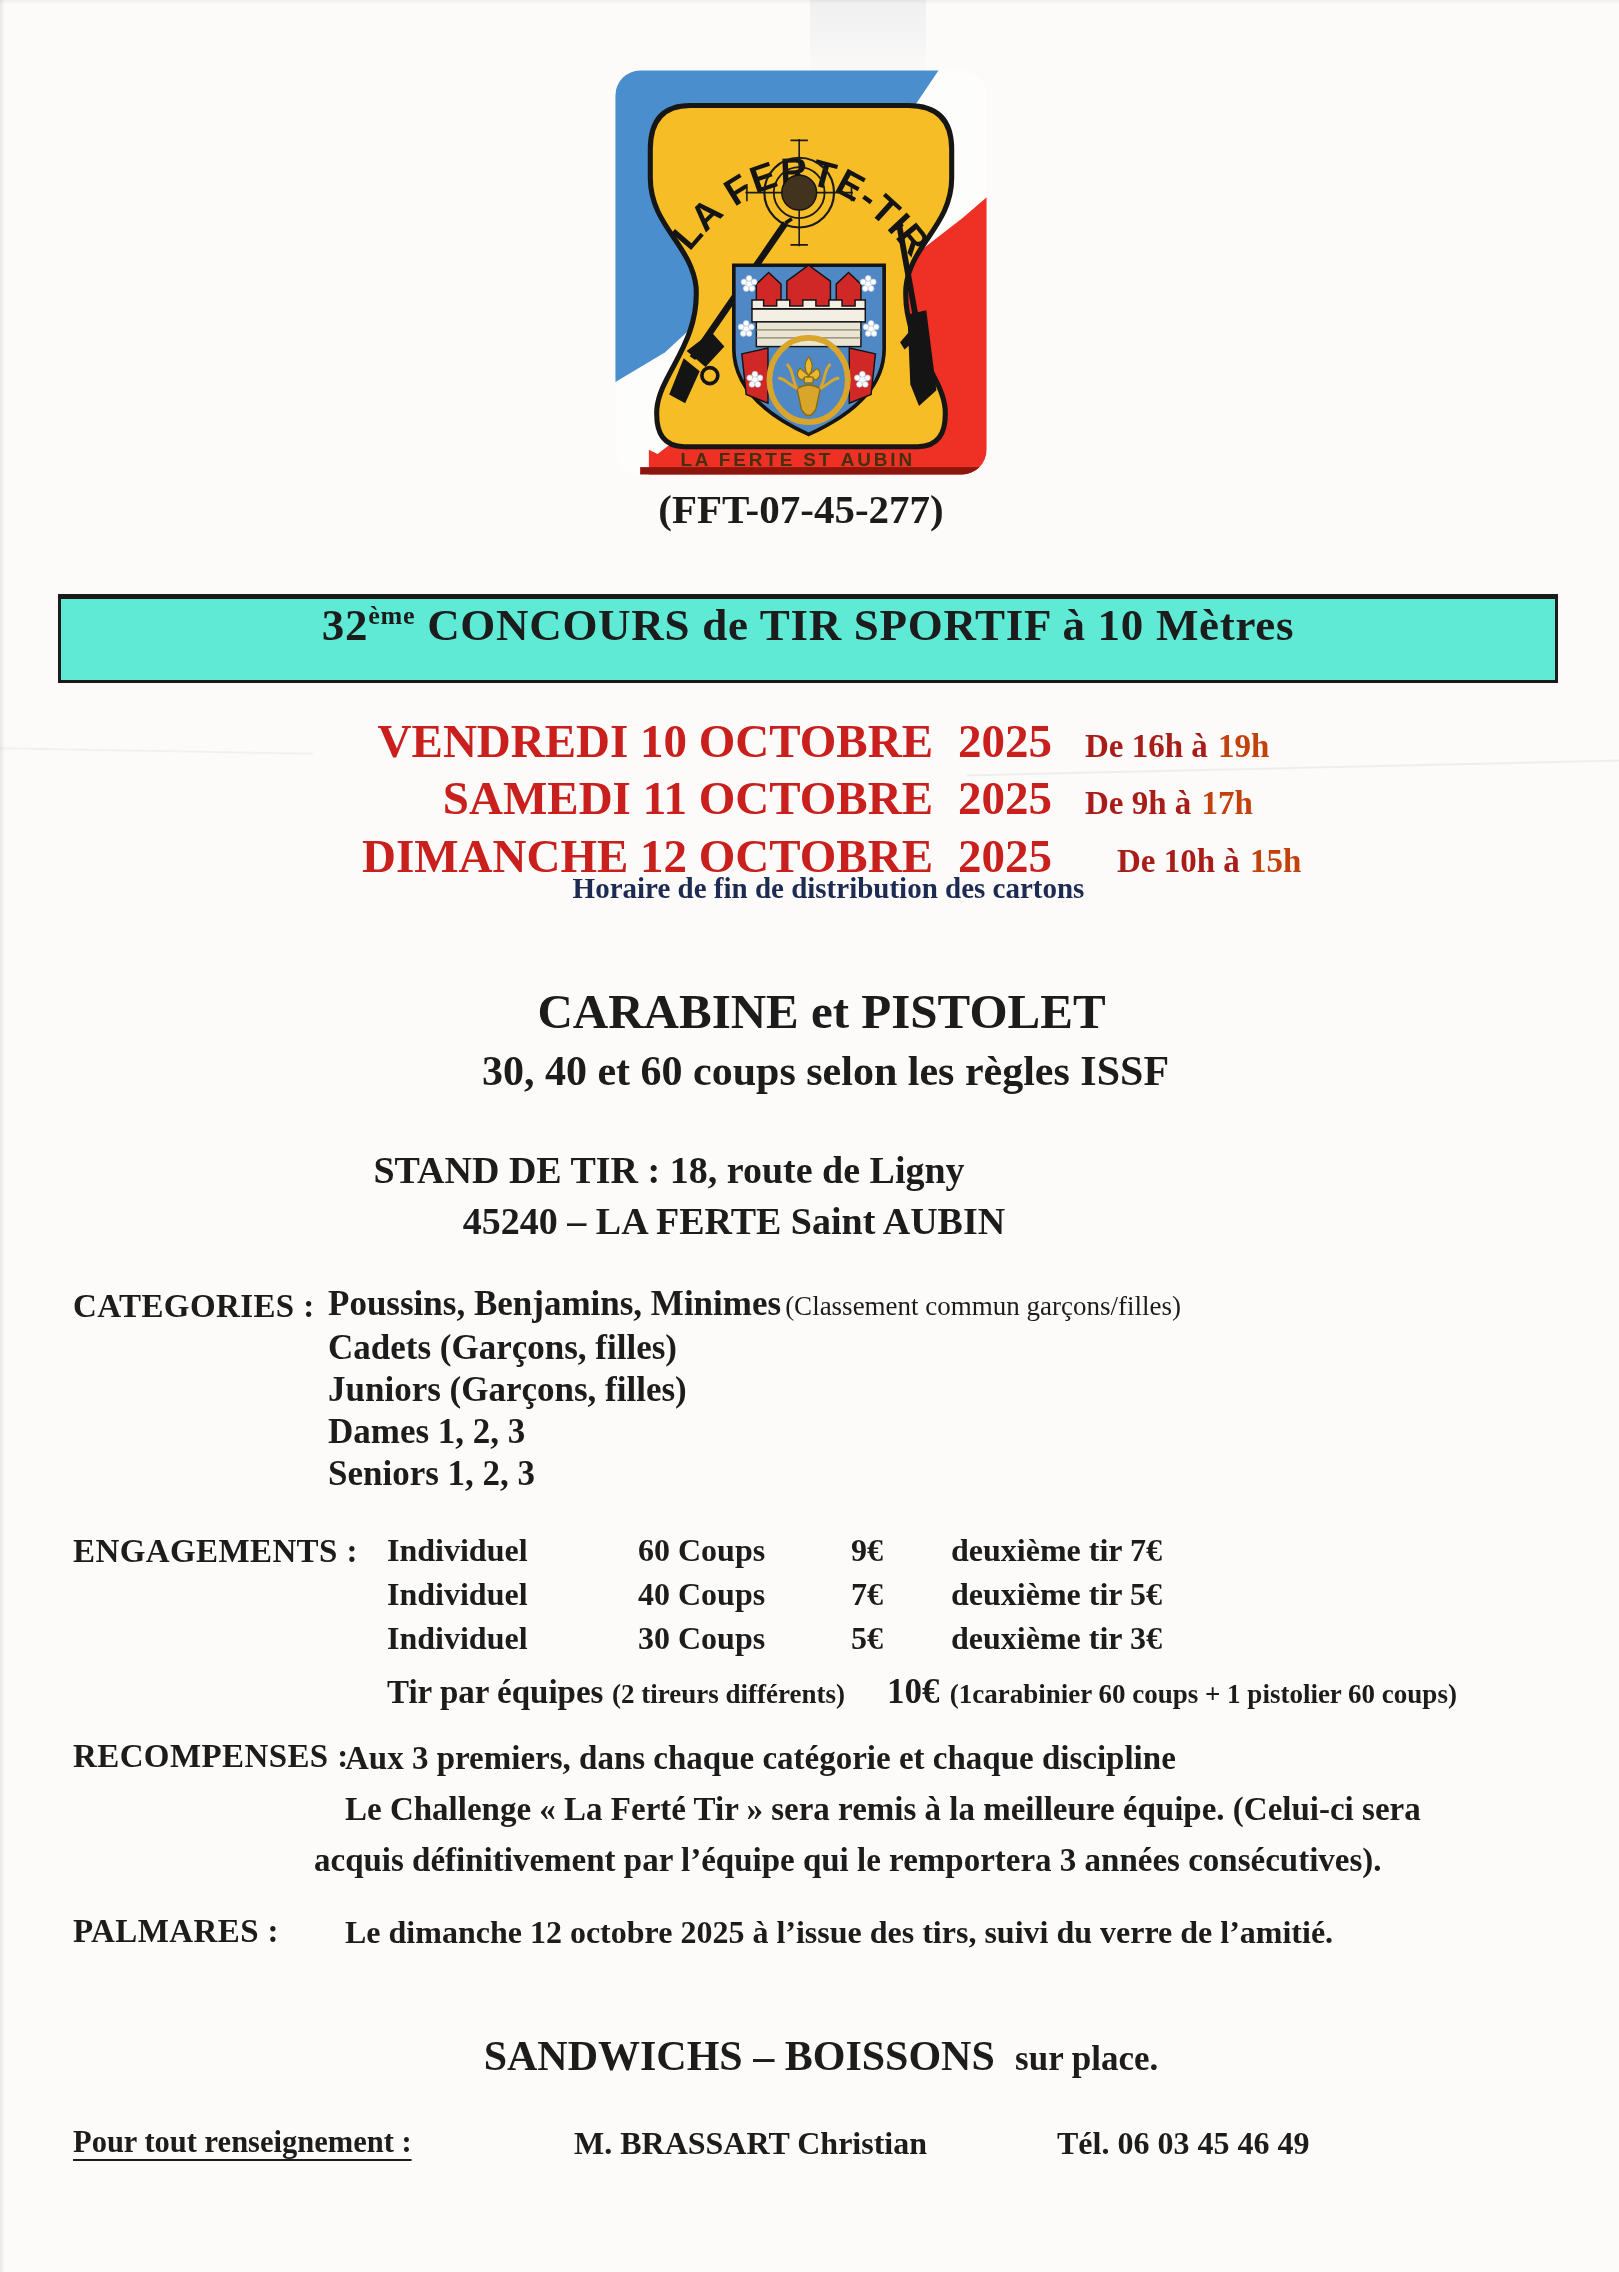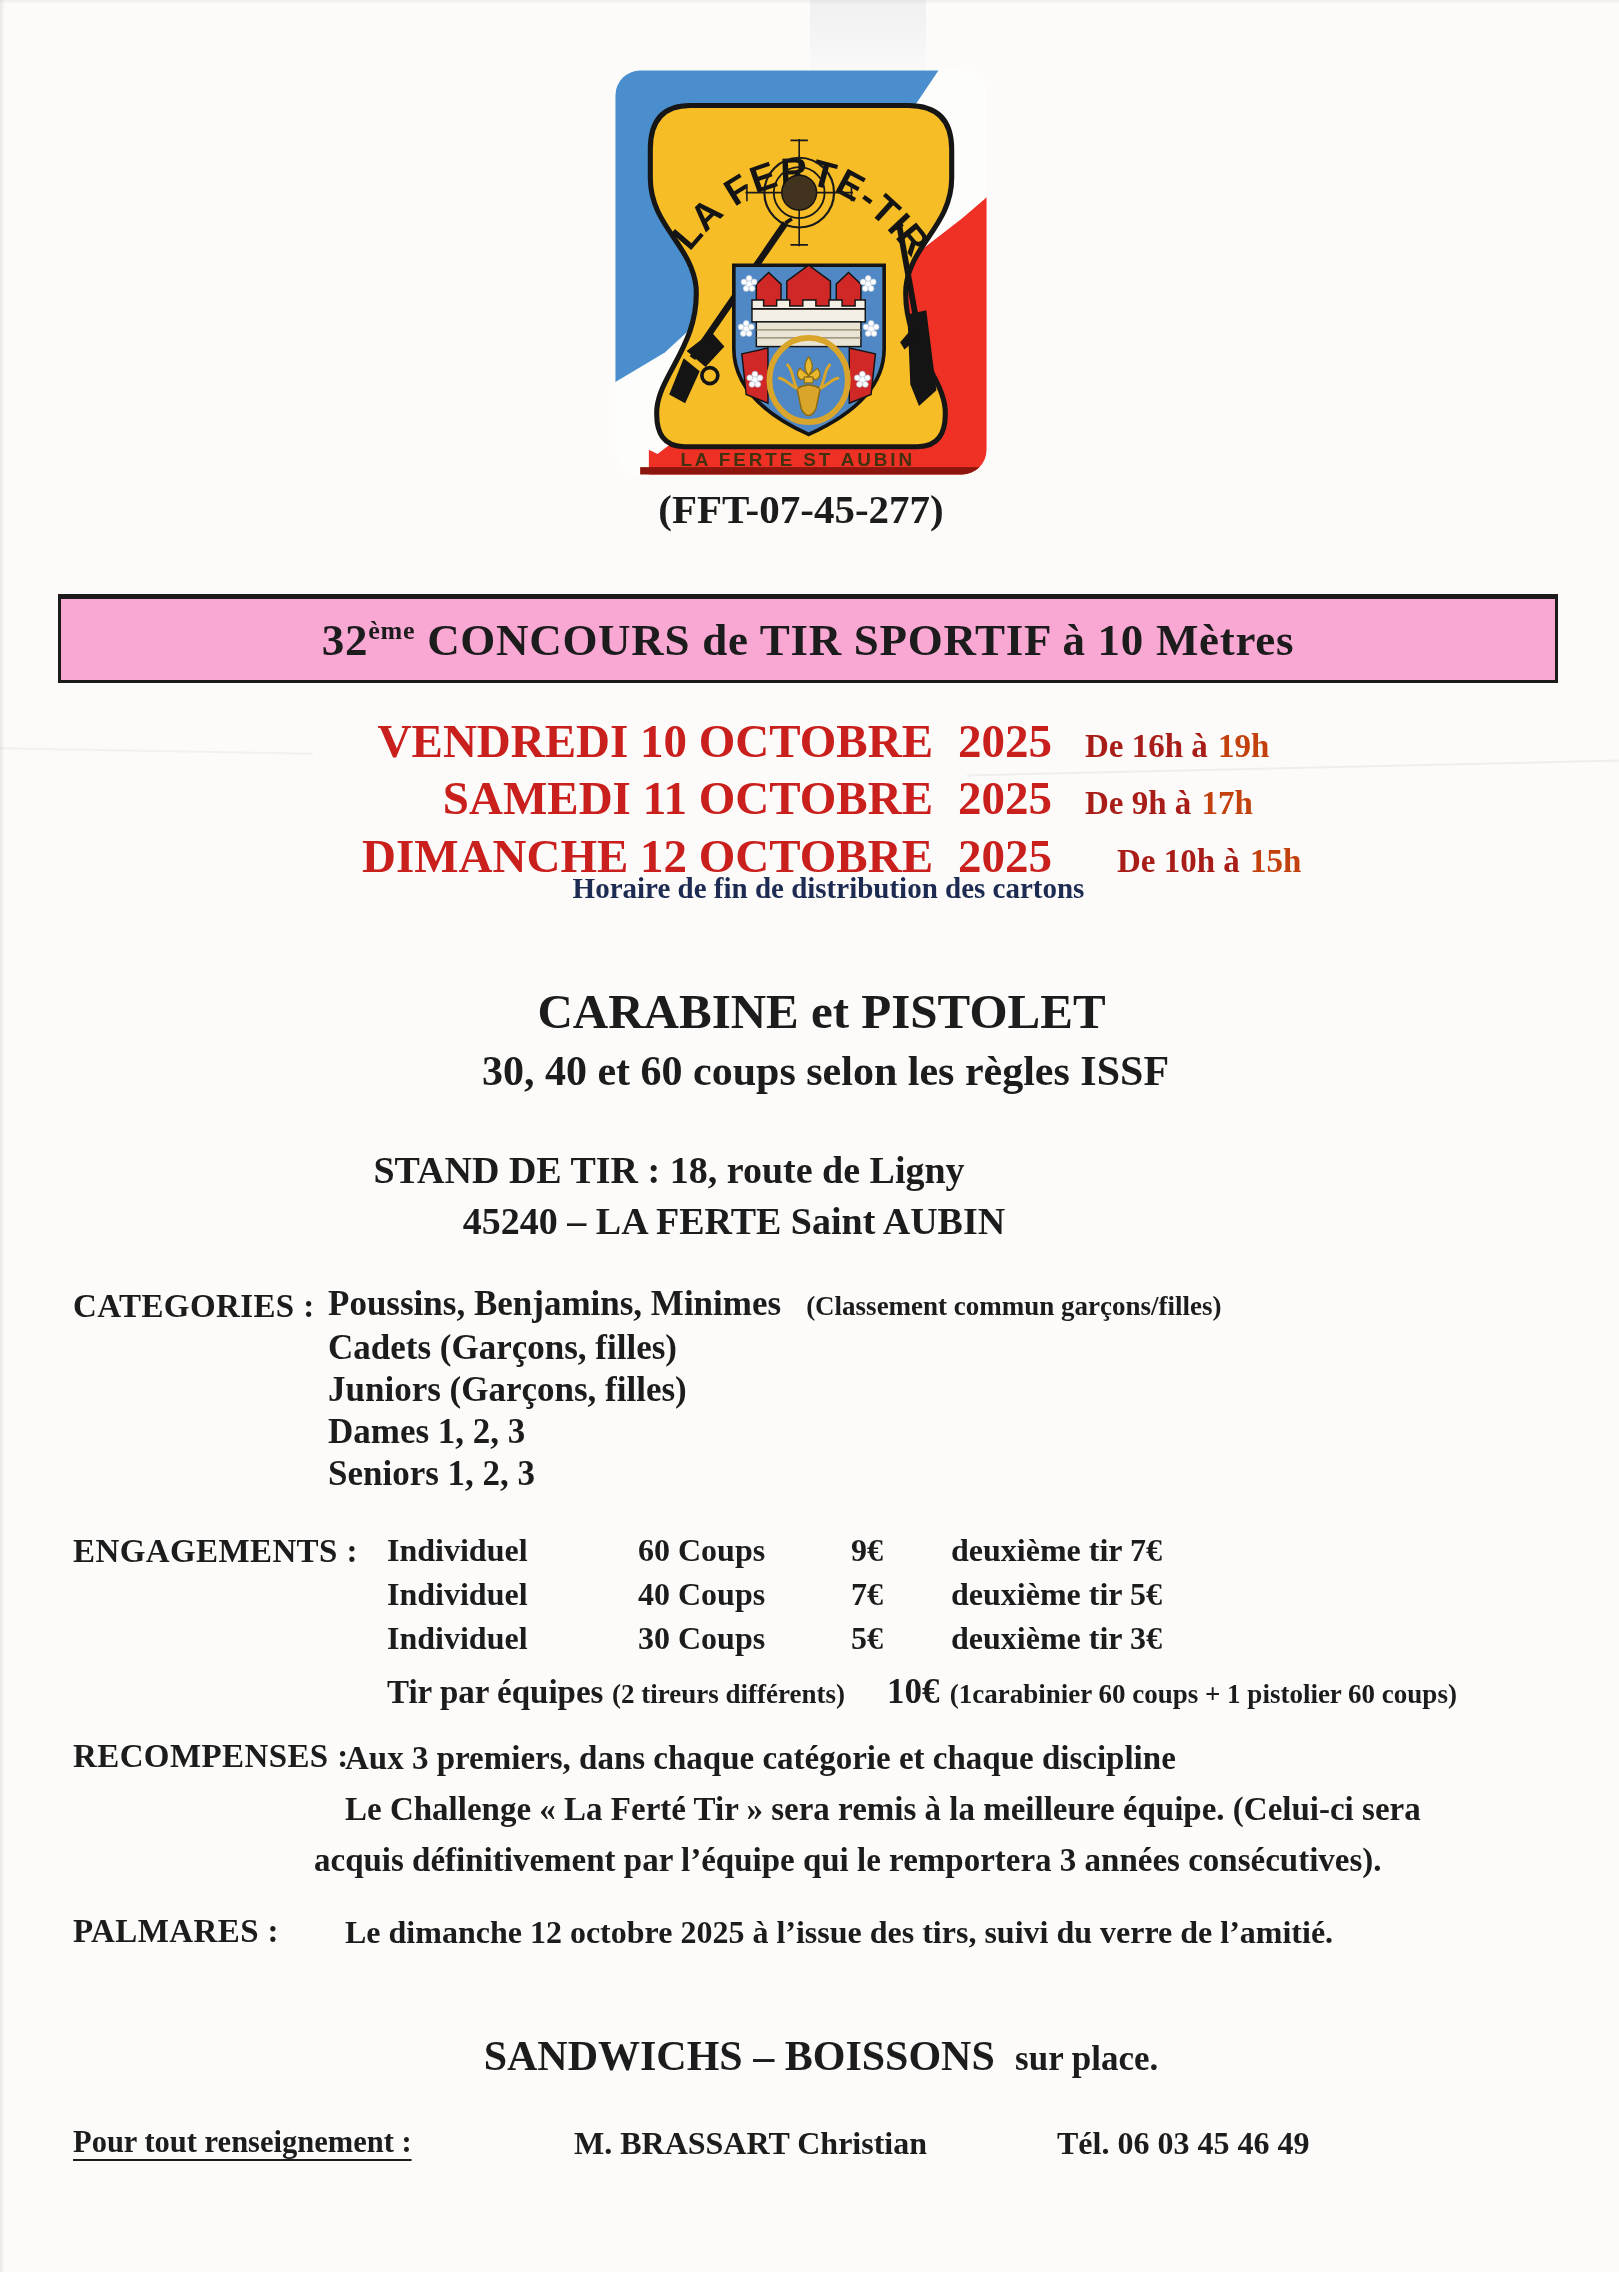--- a/index.html
+++ b/index.html
@@ -16,42 +16,42 @@
   
   .edge-left{left:0;top:0;width:5.1px;height:100%;background:linear-gradient(90deg,rgba(0,0,0,.08),rgba(0,0,0,0));}
   .edge-top{left:0;top:0;width:100%;height:3.6px;background:linear-gradient(180deg,rgba(0,0,0,.05),rgba(0,0,0,0));}
   .crease-top{left:810px;top:0;width:116px;height:84px;background:linear-gradient(180deg,rgba(140,140,155,.10),rgba(140,140,155,0));}
   .crease-mid{left:967px;top:767px;width:653px;height:2.2px;background:rgba(90,90,105,.08);transform:rotate(-1.3deg);}
   .crease-left{left:0;top:750px;width:313px;height:2.2px;background:rgba(90,90,105,.06);transform:rotate(1deg);}
   
   .title-box{
     left:58px;top:594px;width:1494px;height:81px;
     border:3.6px solid #1b1b1b;border-top-width:5.8px;
-    background:#f9a8d4;
-    display:flex;align-items:center;justify-content:center;
+    background:#5eead4;
+    display:flex;justify-content:center;
     font-weight:700;font-size:45px;letter-spacing:0.7px;
   }
   .title-box sup{font-size:.58em;vertical-align:super;line-height:0;}
   
   .date-row{position:absolute;left:58px;width:1526px;display:flex;align-items:baseline;height:58px;}
   .date-main{width:994px;text-align:right;font-weight:700;font-size:47px;color:#c9201d;white-space:nowrap;}
   .date-main .yr{margin-left:25px;}
   .date-time{margin-left:33px;font-weight:700;font-size:33px;white-space:nowrap;}
   .t-red{color:#a81d18;}
   .t-navy{color:#c2410c;margin-left:10.2px;}
   .schedule-note{left:0;top:872px;width:1657px;text-align:center;font-weight:700;font-size:29px;color:#1d2b52;}
   
   .h-carabine{left:12px;top:983px;width:1619px;text-align:center;font-weight:700;font-size:49px;}
   .h-coups{left:0;top:1047px;width:1619px;text-align:center;font-weight:700;font-size:42px;padding-left:16px;}
   .h-stand{left:0;top:1148px;width:1338px;text-align:center;font-weight:700;font-size:38px;}
   .h-ville{left:0;top:1199px;width:1468px;text-align:center;font-weight:700;font-size:38px;}
   
   .sec-label{font-weight:700;font-size:33px;letter-spacing:0.4px;white-space:nowrap;}
   .cat-item{font-weight:700;font-size:35px;line-height:42px;white-space:nowrap;}
-  .cat-note{font-weight:700;font-size:27px;margin-left:25px;}
+  .cat-note{font-weight:400;font-size:27px;margin-left:4px;}
   .eng-row{position:relative;height:44px;font-weight:700;font-size:32px;white-space:nowrap;}
   .eng-type{position:absolute;left:0;}
   .eng-coups{position:absolute;left:251px;}
   .eng-price{position:absolute;left:464px;}
   .eng-second{position:absolute;left:564px;}
   .team-row{white-space:nowrap;font-weight:700;}
   .team-label{font-size:33px;}
   .team-note{font-size:27px;margin-left:8.7px;}
   .team-price{font-size:35px;margin-left:42px;}
   .team-detail{font-size:27px;margin-left:10.2px;}

